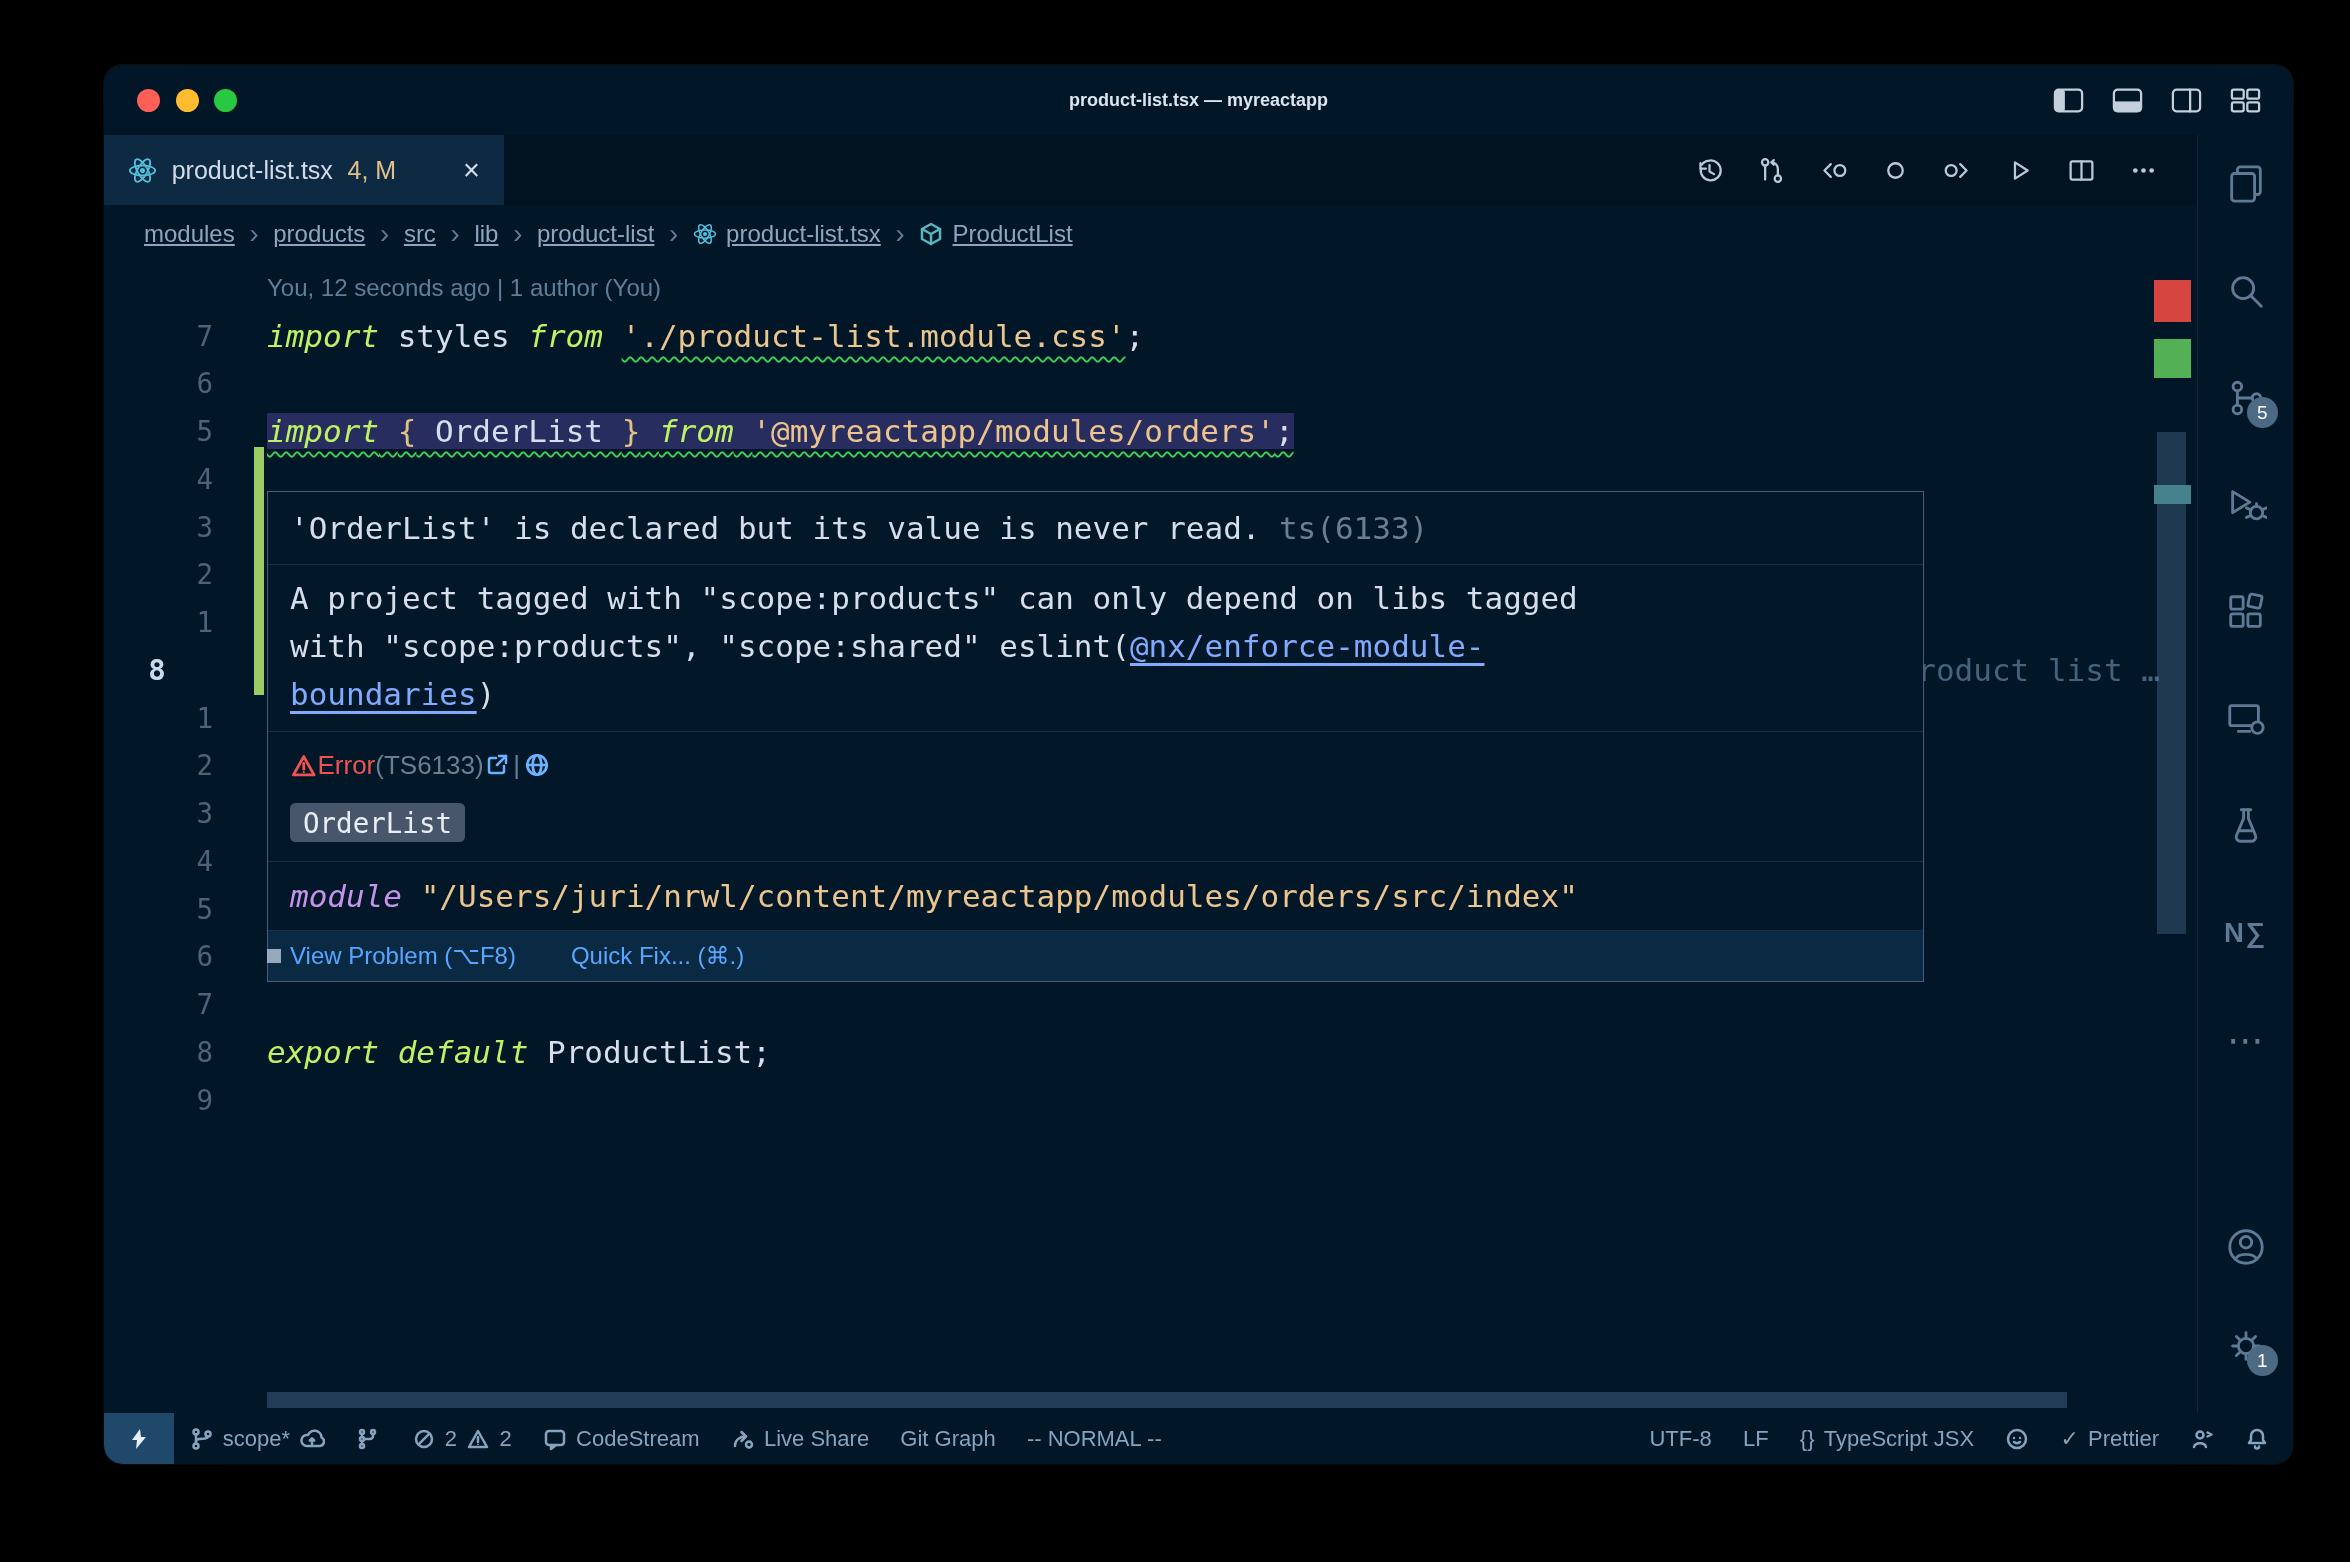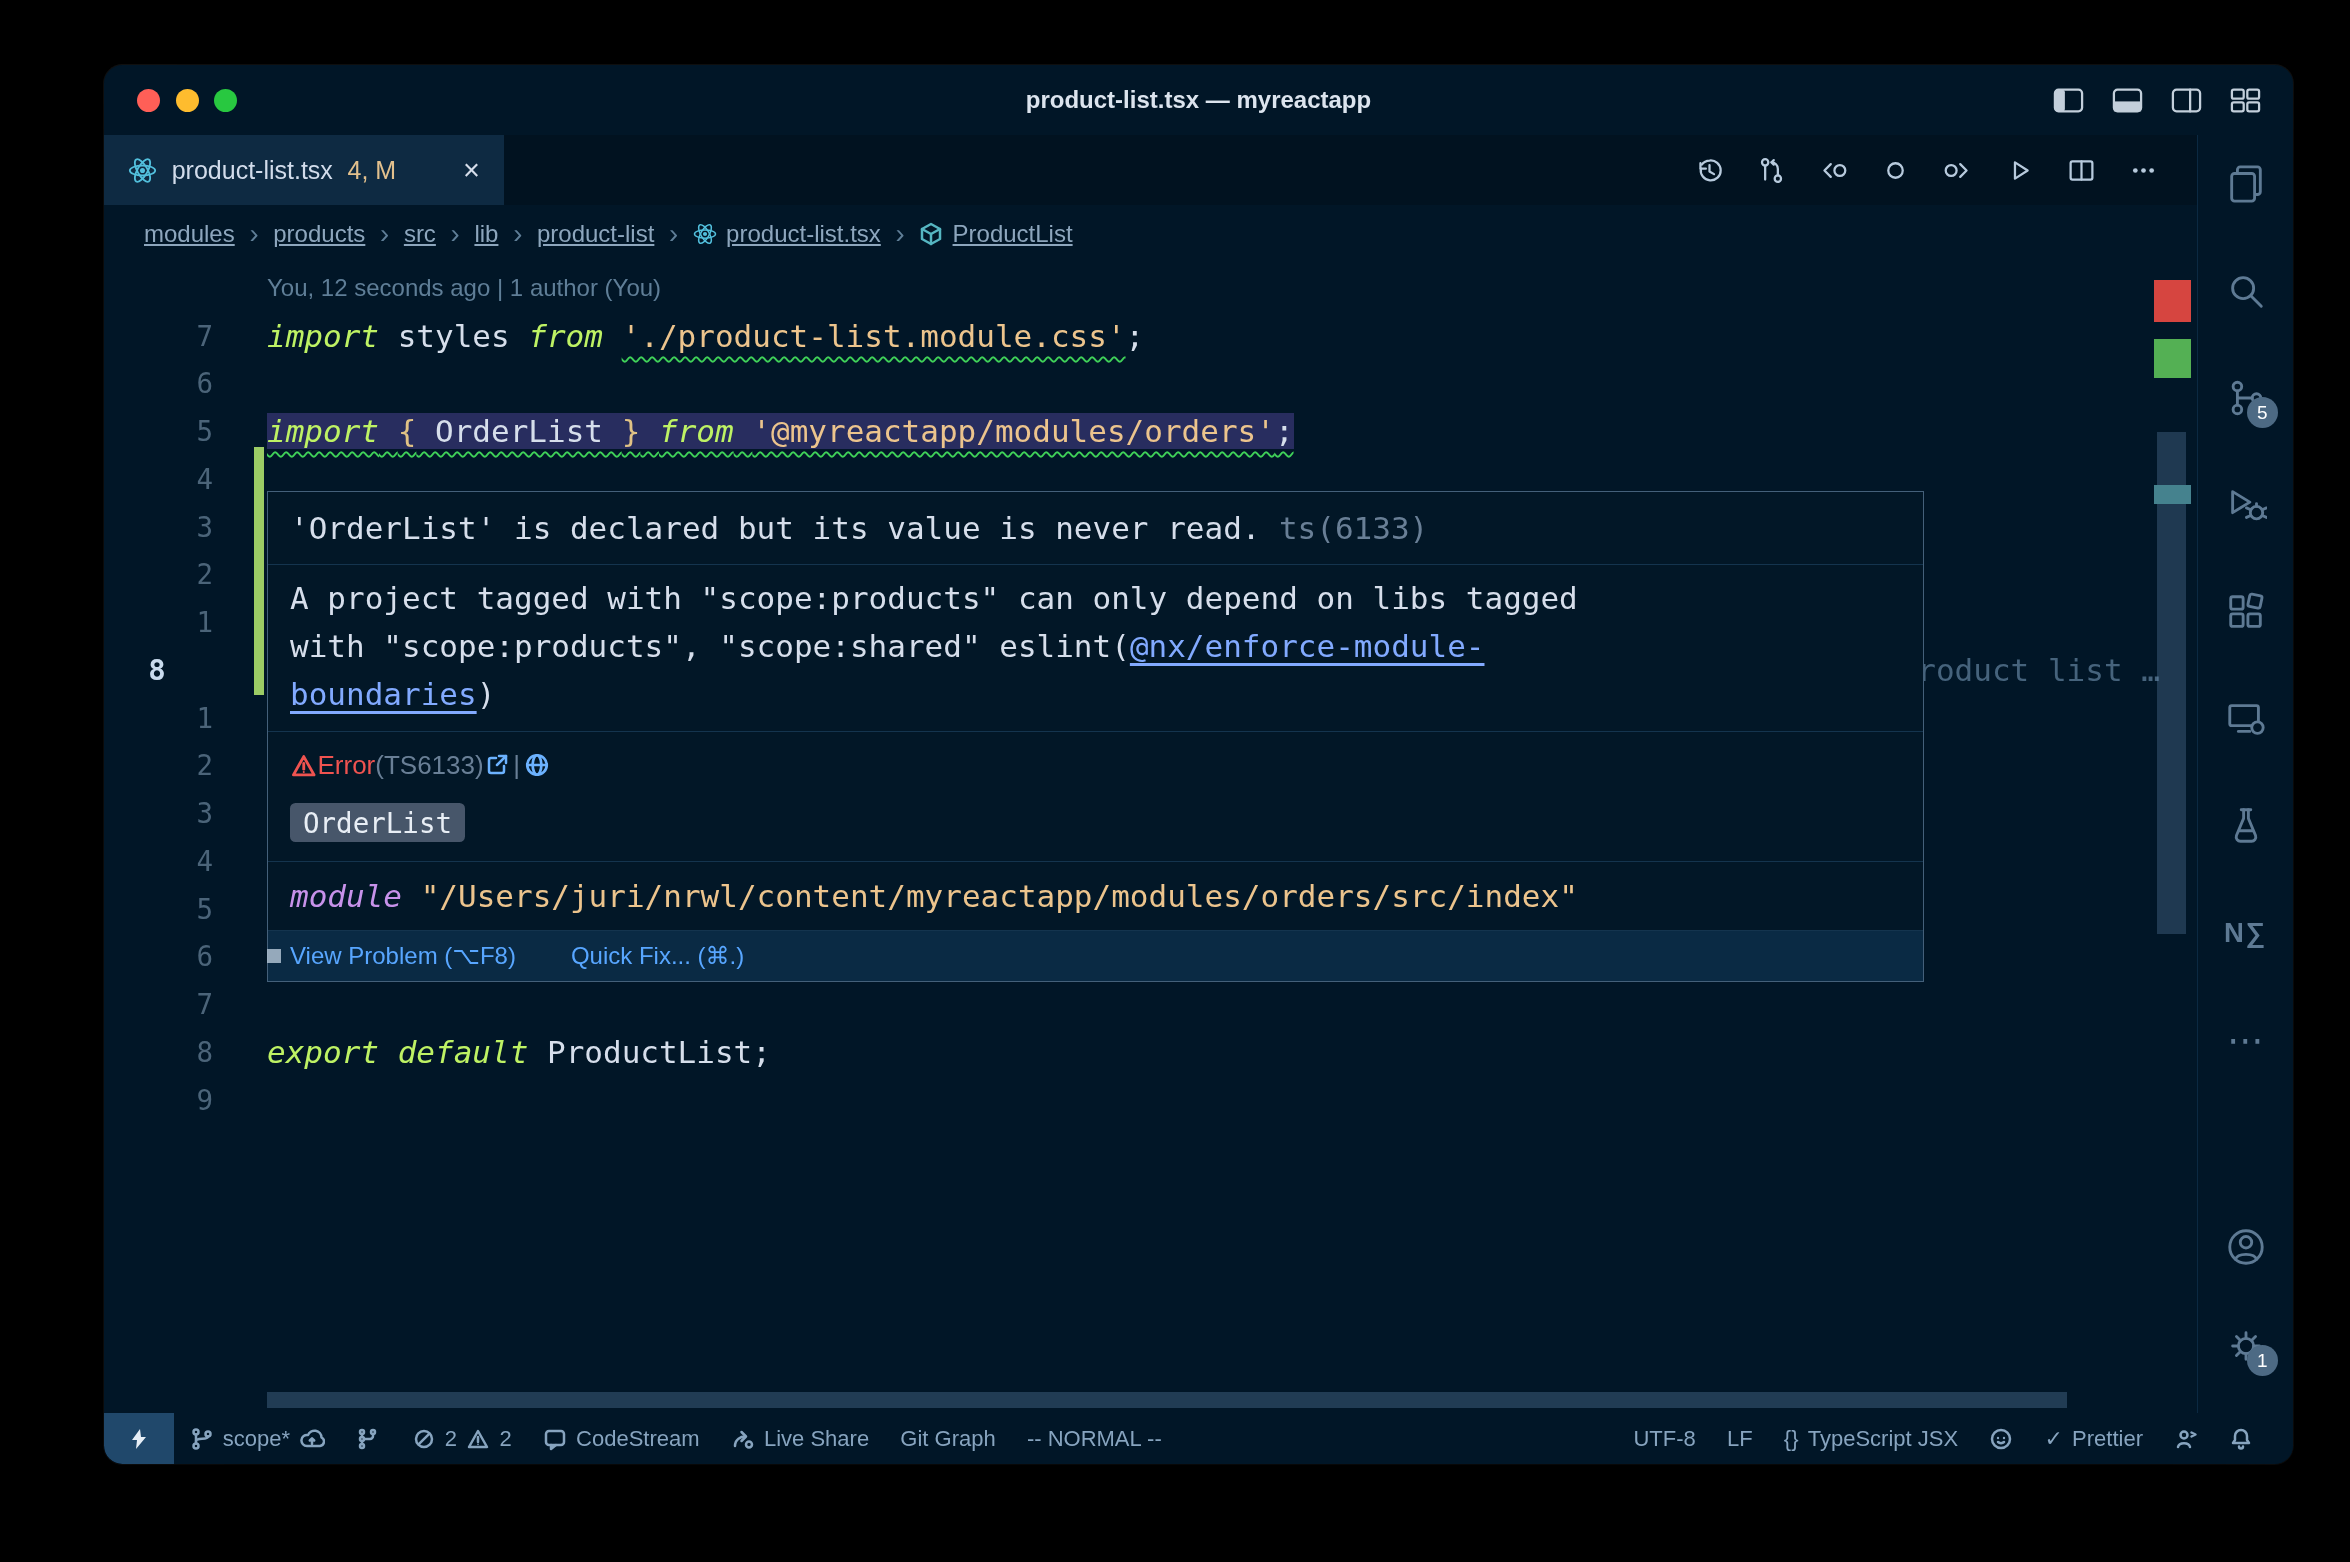--- a/index.html
+++ b/index.html
@@ -9,21 +9,21 @@
   .window { position:absolute; left:104px; top:65px; width:2189px; height:1399px;
             background:#011627; border-radius:18.4px; overflow:hidden;
             box-shadow:0 37px 110px rgba(0,0,0,.75), 0 0 0 0.9px rgba(255,255,255,.07); }
 
   
   .titlebar { position:absolute; left:0; top:0; right:0; height:70px; display:flex;
               align-items:center; justify-content:center; }
   .traffic { position:absolute; left:33px; top:0; height:70px; display:flex; align-items:center; gap:15.6px; }
   .dot { width:23px; height:23px; border-radius:50%; }
   .dot.red{background:#ff5f57}.dot.yellow{background:#febc2e}.dot.green{background:#28c840}
-  .title { color:#dce4ee; font-size:24px; font-weight:600; }
+  .title { color:#dce4ee; font-size:18px; font-weight:600; }
   .winctl { position:absolute; right:31px; top:0; height:70px; display:flex; align-items:center; gap:26px; color:#c3cfdb; }
 
   
   .tabbar { position:absolute; left:0; top:70px; width:2094px; height:70px; background:#011220; display:flex; align-items:stretch; }
   .tab { width:400px; display:flex; align-items:center; gap:14.7px; padding:0 24px; background:#0e2a42; color:#d2dceb; font-size:25px; }
   .tab .dirty { color:#e2c08d; }
   .tab .close { margin-left:auto; color:#d6deeb; font-size:29px; line-height:1; }
   .editor-actions { margin-left:auto; display:flex; align-items:center; gap:33px; padding-right:40px; color:#b7cadd; }
 
   
@@ -95,21 +95,21 @@
             background:#4d6a84; color:#fff; font-size:19px; display:flex; align-items:center; justify-content:center; }
   .nxglyph { font-size:27.5px; font-weight:bold; letter-spacing:1.8px; }
   .moreglyph { font-size:37px; }
 
   
   .statusbar { position:absolute; left:0; bottom:0; width:100%; height:51px; background:#011627;
                display:flex; align-items:center; color:#87a4bf; font-size:22px; }
   .remotebox { width:70px; height:100%; background:#20486b; color:#e6eef6; display:flex;
                align-items:center; justify-content:center; border-bottom-left-radius:18.4px; }
   .sb-item { display:flex; align-items:center; gap:9.2px; padding:0 15.6px; white-space:nowrap; cursor:pointer; }
-  .sb-right { margin-left:auto; display:flex; align-items:center; padding-right:24px; }
+  .sb-right { margin-left:auto; display:flex; align-items:center; padding-right:8px; }
   .ic { stroke:currentColor; fill:none; stroke-width:2.5; stroke-linecap:round; stroke-linejoin:round; }
   .ic3 { stroke:currentColor; fill:none; stroke-width:3; stroke-linecap:round; stroke-linejoin:round; }
   svg { display:block; }
 </style>
 </head>
 <body>
 
 <div class="stage">
   <div class="window">
 

